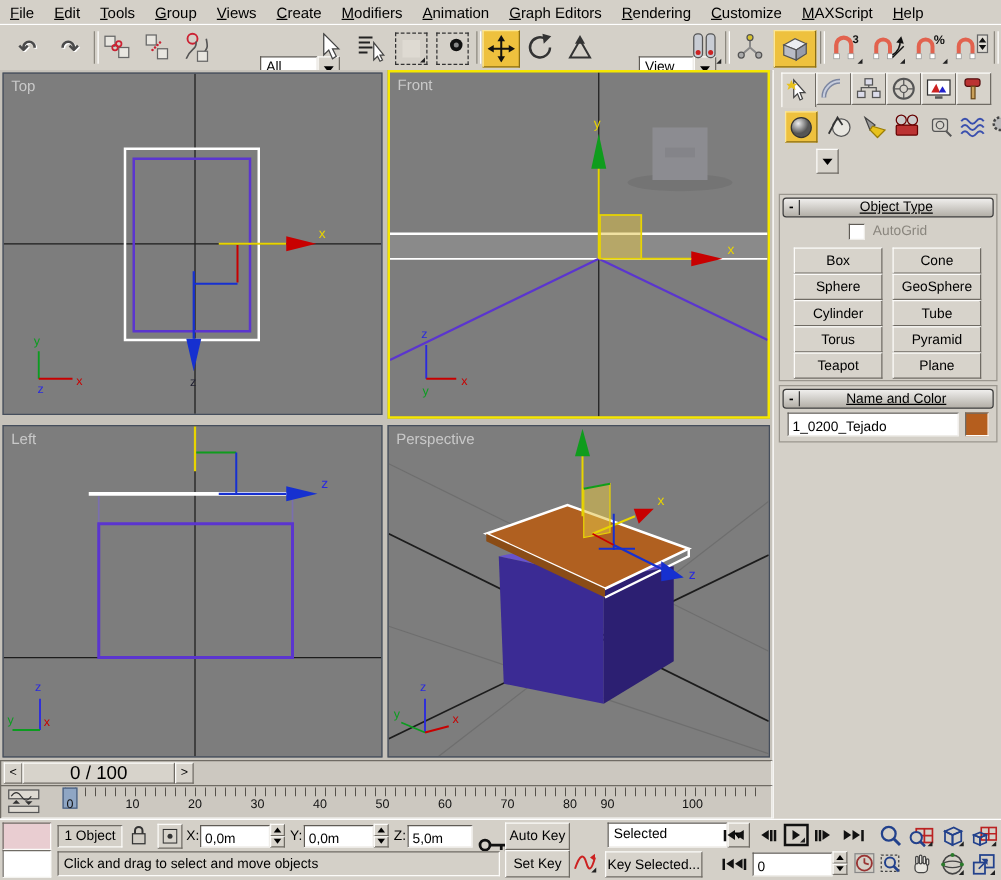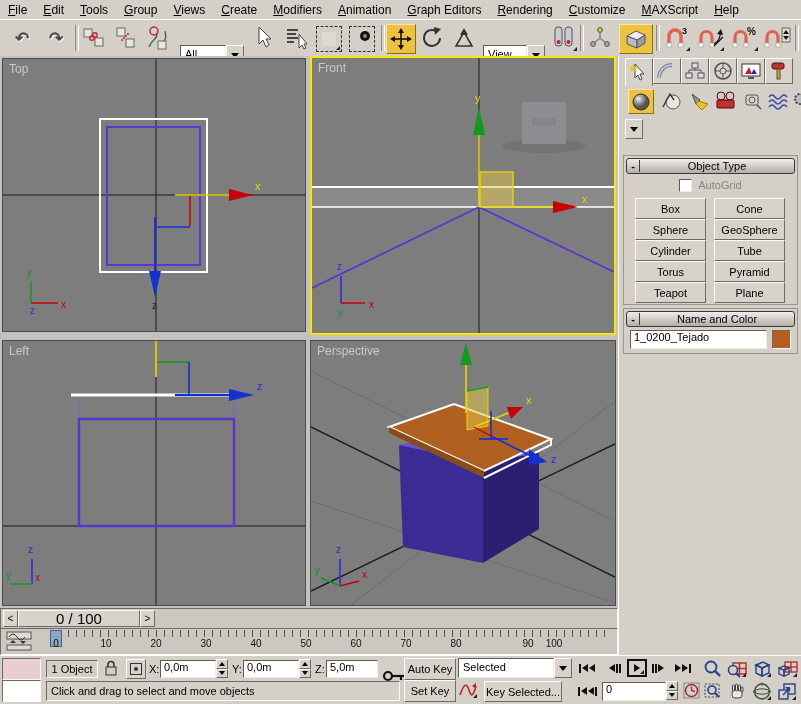--- a/index.html
+++ b/index.html
@@ -13,51 +13,51 @@
   .fieldw{border:1px solid;border-color:#5f5b55 #efede9 #efede9 #5f5b55;background:#fff;}
   .gold{background:#eec13e;border:1px solid;border-color:#fbe79a #8a6d12 #8a6d12 #fbe79a;}
   
   #menubar{left:0;top:0;width:801px;height:19px;background:#d4d0c8;border-bottom:1px solid #aba79f;display:flex;align-items:center;font-size:12px;}
   .menu-item{display:inline-block;padding:20px 8px;white-space:nowrap;}
   .menu-item::first-letter{text-decoration:underline;}
   
   #toolbar{left:0;top:19px;width:801px;height:37px;background:#d4d0c8;border-top:1px solid #fff;border-bottom:1px solid #8c887f;}
   .tbtn{position:absolute;top:4px;width:28px;height:28px;display:flex;align-items:center;justify-content:center;}
   .tsep{position:absolute;top:5px;width:2px;height:26px;border-left:1px solid #8c887f;border-right:1px solid #fff;}
-  .ddwrap{position:absolute;display:flex;height:20px;}
+  .ddwrap{position:absolute;display:flex;height:20px;margin-left:28px;}
   .ddfield{flex:1;border:1px solid;border-color:#5f5b55 #efede9 #efede9 #5f5b55;background:#fff;padding:2px 4px;font-size:11px;overflow:hidden;white-space:nowrap;}
   .ddbtn{width:16px;display:flex;align-items:center;justify-content:center;}
   .caret{width:0;height:0;border-left:4px solid transparent;border-right:4px solid transparent;border-top:5px solid #000;}
   .uglyph{font-size:17px;color:#4a4a4a;font-weight:bold;line-height:1;text-shadow:1px 1px 0 #fff;}
   
   #vpregion{left:0;top:56px;width:618px;height:552px;background:#c6c2ba;}
   .vp{position:absolute;background:#7d7d7d;border:1px solid #454e5c;}
   .vplabel{position:absolute;left:6px;top:3px;color:#c9c9c9;font-size:12px;}
   
   #cpanel{left:618px;top:56px;width:183px;height:599px;background:#d4d0c8;border-left:1px solid #fff;}
   .cptab{position:absolute;top:2px;width:26px;height:24px;border:1px solid;border-color:#fcfbf9 #6f6b64 #6f6b64 #fcfbf9;border-bottom:1px solid #6f6b64;background:#d7d3cb;display:flex;align-items:center;justify-content:center;}
   .cptab.active{border-bottom:1px solid #d7d3cb;height:26px;}
   .cpcat{position:absolute;top:33px;width:24px;height:23px;display:flex;align-items:center;justify-content:center;}
   .rollout{position:absolute;left:4px;width:173px;border:1px solid #9a968e;background:#d4d0c8;}
   .rhead{margin:2px;height:14px;border:1px solid #3a3a3a;border-radius:3px;background:linear-gradient(#efeeec,#b3afa7);display:flex;align-items:center;font-size:11px;}
   .rminus{width:12px;text-align:center;border-right:1px solid #3a3a3a;font-weight:bold;}
-  .rtitle{flex:1;text-align:center;}
+  .rtitle{flex:1;text-align:center;text-decoration:underline;}
   .objbtn{position:absolute;width:69px;height:19px;display:flex;align-items:center;justify-content:center;font-size:11px;}
   
   .spin{display:flex;flex-direction:column;width:12px;height:19px;}
   .spin>div{flex:1;border:1px solid;border-color:#fcfbf9 #6f6b64 #6f6b64 #fcfbf9;background:#d7d3cb;display:flex;align-items:center;justify-content:center;}
   .tu{width:0;height:0;border-left:3px solid transparent;border-right:3px solid transparent;border-bottom:4px solid #000;}
   .td{width:0;height:0;border-left:3px solid transparent;border-right:3px solid transparent;border-top:4px solid #000;}
   
   .tl{width:0;height:0;border-top:4px solid transparent;border-bottom:4px solid transparent;border-right:6px solid #111;}
   .tr{width:0;height:0;border-top:4px solid transparent;border-bottom:4px solid transparent;border-left:6px solid #111;}
   .vbar{width:2px;height:9px;background:#111;}
   .pbtn{position:absolute;width:19px;height:18px;display:flex;align-items:center;justify-content:center;gap:1px;}
   input{font-family:"Liberation Sans",sans-serif;font-size:11px;border:none;outline:none;background:transparent;width:100%;padding:0 3px;}
-  .ifield{border:1px solid;border-color:#5f5b55 #efede9 #efede9 #5f5b55;background:#fff;display:flex;align-items:flex-start;}
+  .ifield{border:1px solid;border-color:#5f5b55 #efede9 #efede9 #5f5b55;background:#fff;display:flex;align-items:flex-end;}
   .ticklab{position:absolute;top:9px;width:20px;text-align:center;font-size:10px;color:#111;}
   .fly::after{content:"";position:absolute;right:1px;bottom:1px;width:0;height:0;border-left:4px solid transparent;border-bottom:4px solid #222;}
 </style>
 </head>
 <body>
 
 <div id="app">
 
   <div id="menubar" class="abs">
     <span class="menu-item">File</span>
@@ -553,21 +553,21 @@
     <div class="abs" style="left:49px;top:1px;width:10px;height:15px;background:#8fa6c4;border:1px solid #4a5f7d;"></div>
     <span class="ticklab" style="left:45px">0</span>
     <span class="ticklab" style="left:95px">10</span>
     <span class="ticklab" style="left:145px">20</span>
     <span class="ticklab" style="left:195px">30</span>
     <span class="ticklab" style="left:245px">40</span>
     <span class="ticklab" style="left:295px">50</span>
     <span class="ticklab" style="left:345px">60</span>
     <span class="ticklab" style="left:395px">70</span>
     <span class="ticklab" style="left:445px">80</span>
-    <span class="ticklab" style="left:517px">90</span>
+    <span class="ticklab" style="left:475px">90</span>
     <span class="ticklab" style="left:543px">100</span>
   </div>
 
   <div class="abs" style="left:0;top:655px;width:801px;height:49px;background:#d4d0c8;border-top:1px solid #fff;">
     <div class="abs in" style="left:2px;top:2px;width:37px;height:20px;background:#e9cdd1;"></div>
     <div class="abs in" style="left:2px;top:24px;width:37px;height:20px;background:#fff;"></div>
 
     <div class="abs in" style="left:46px;top:4px;width:50px;height:16px;display:flex;align-items:center;justify-content:center;background:#d4d0c8;">
         <span>1 Object</span>
       </div>

